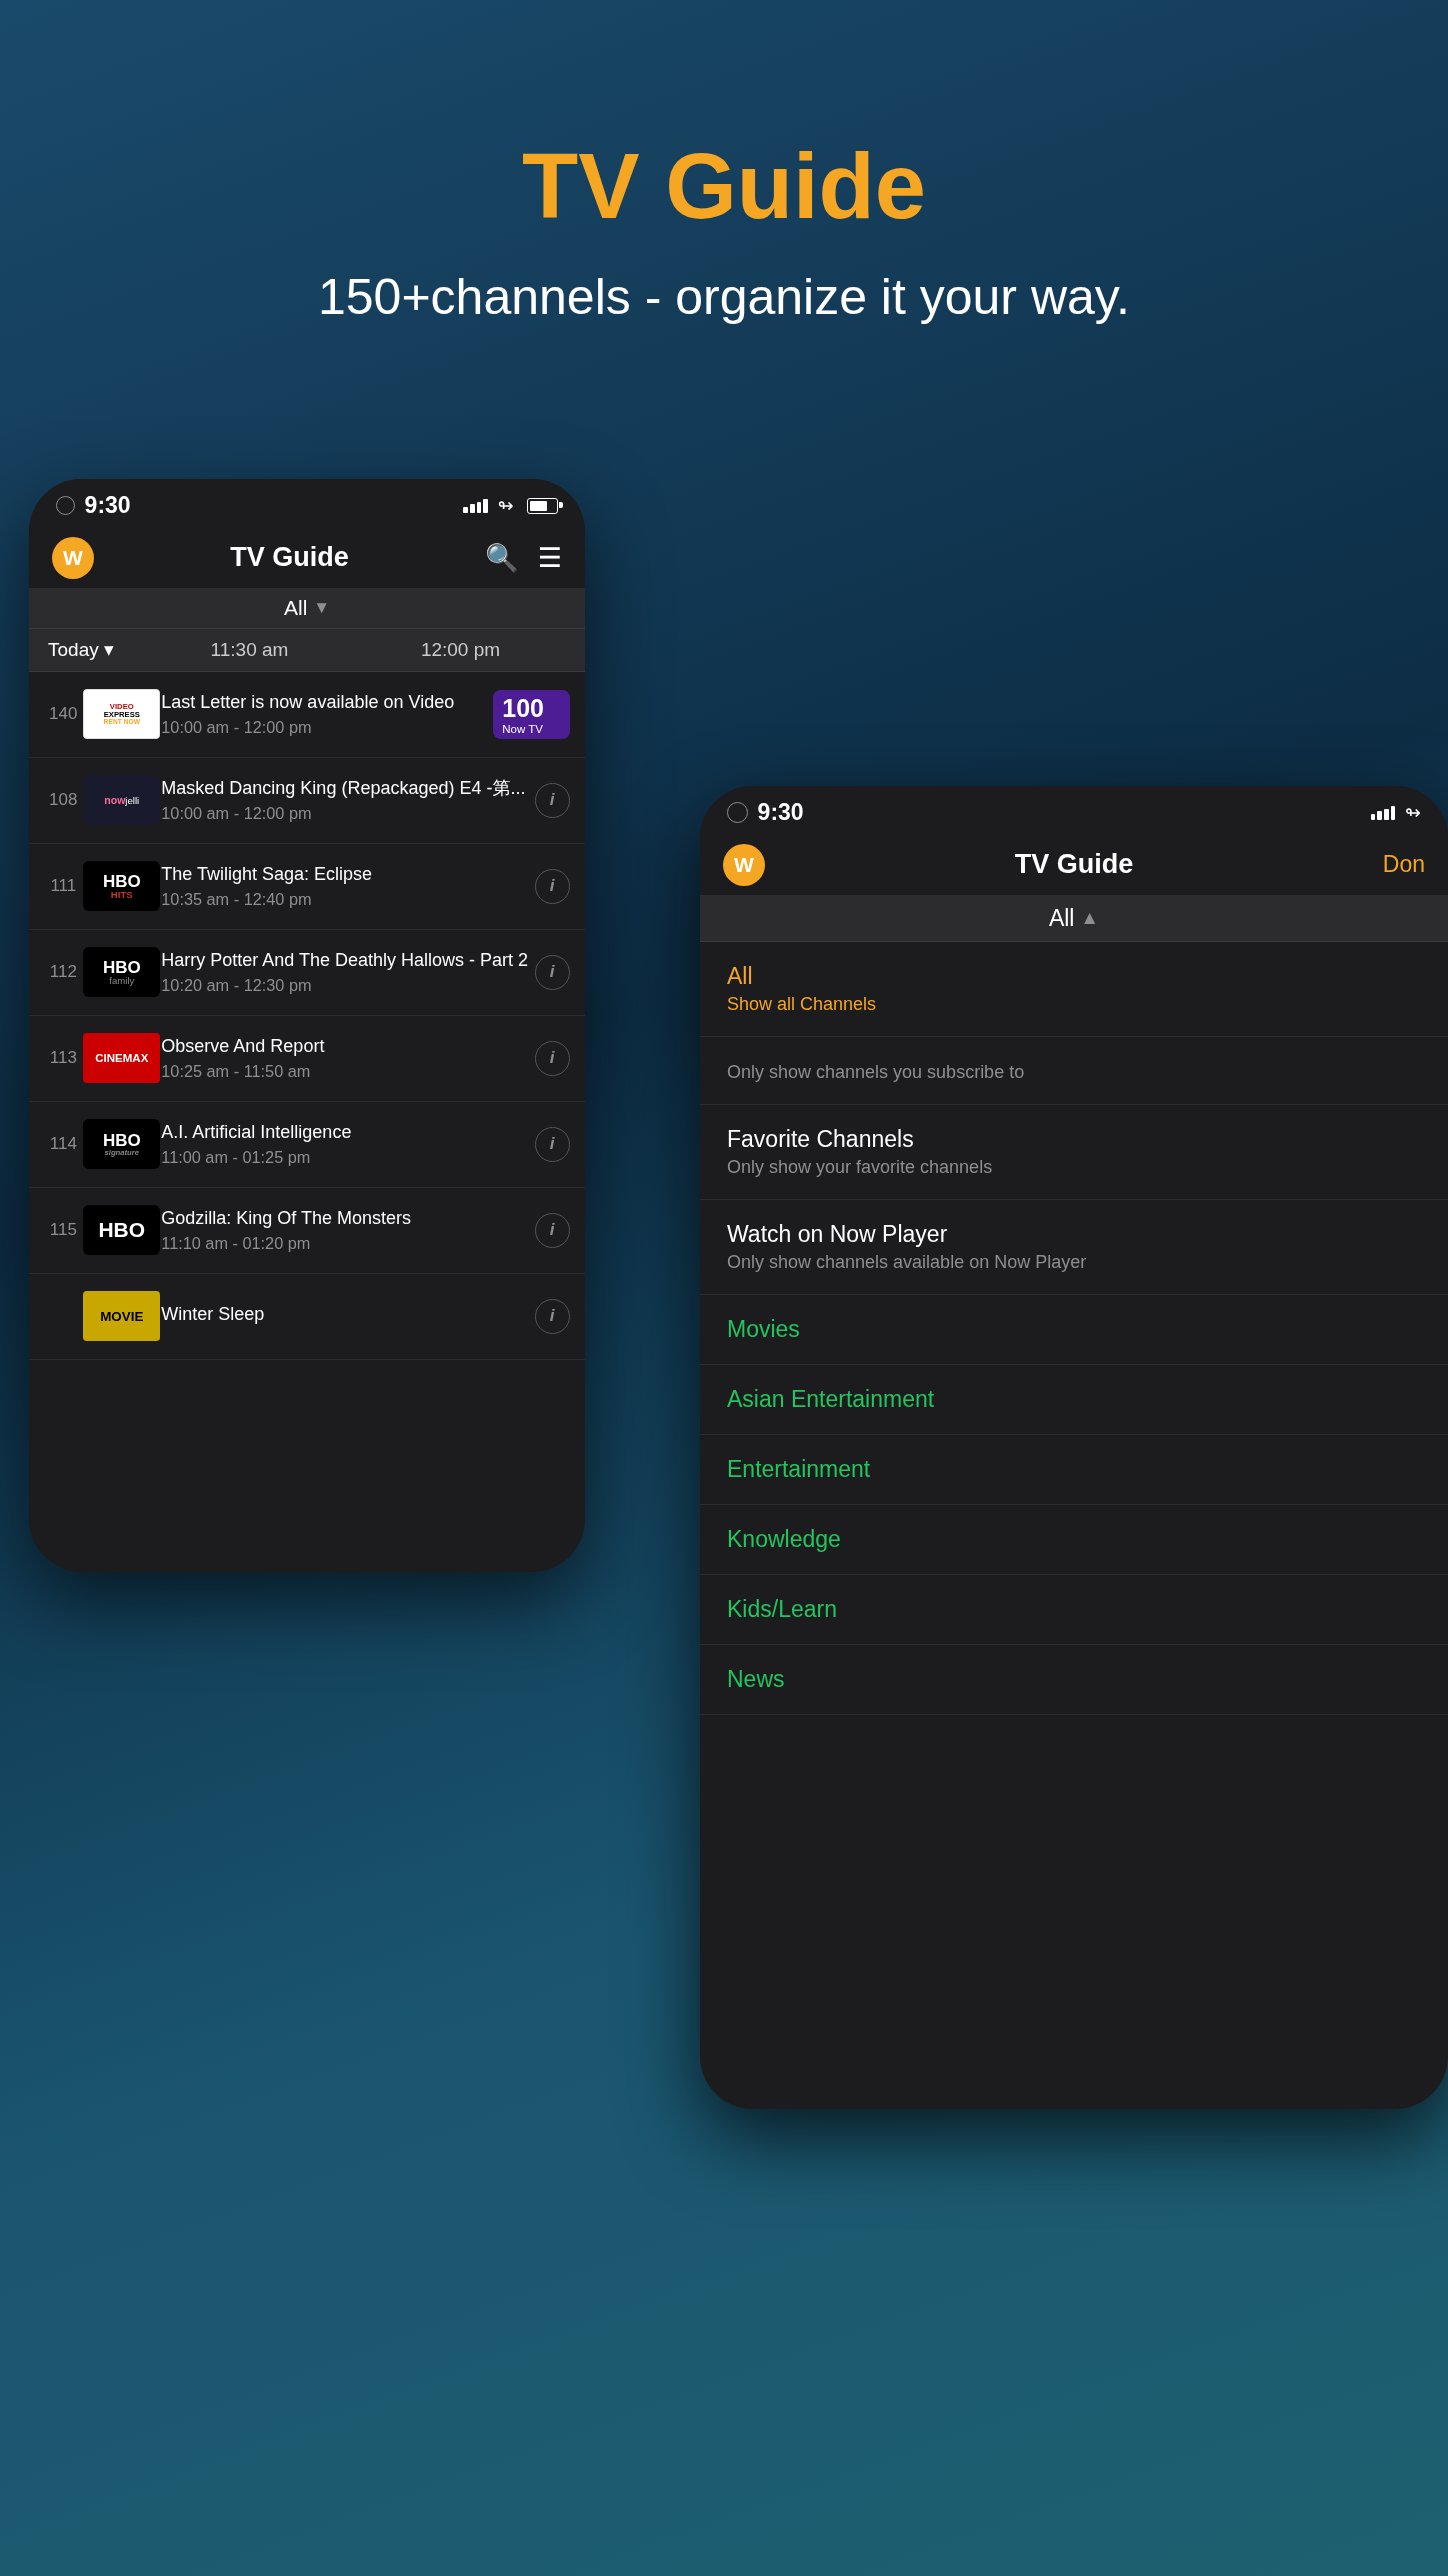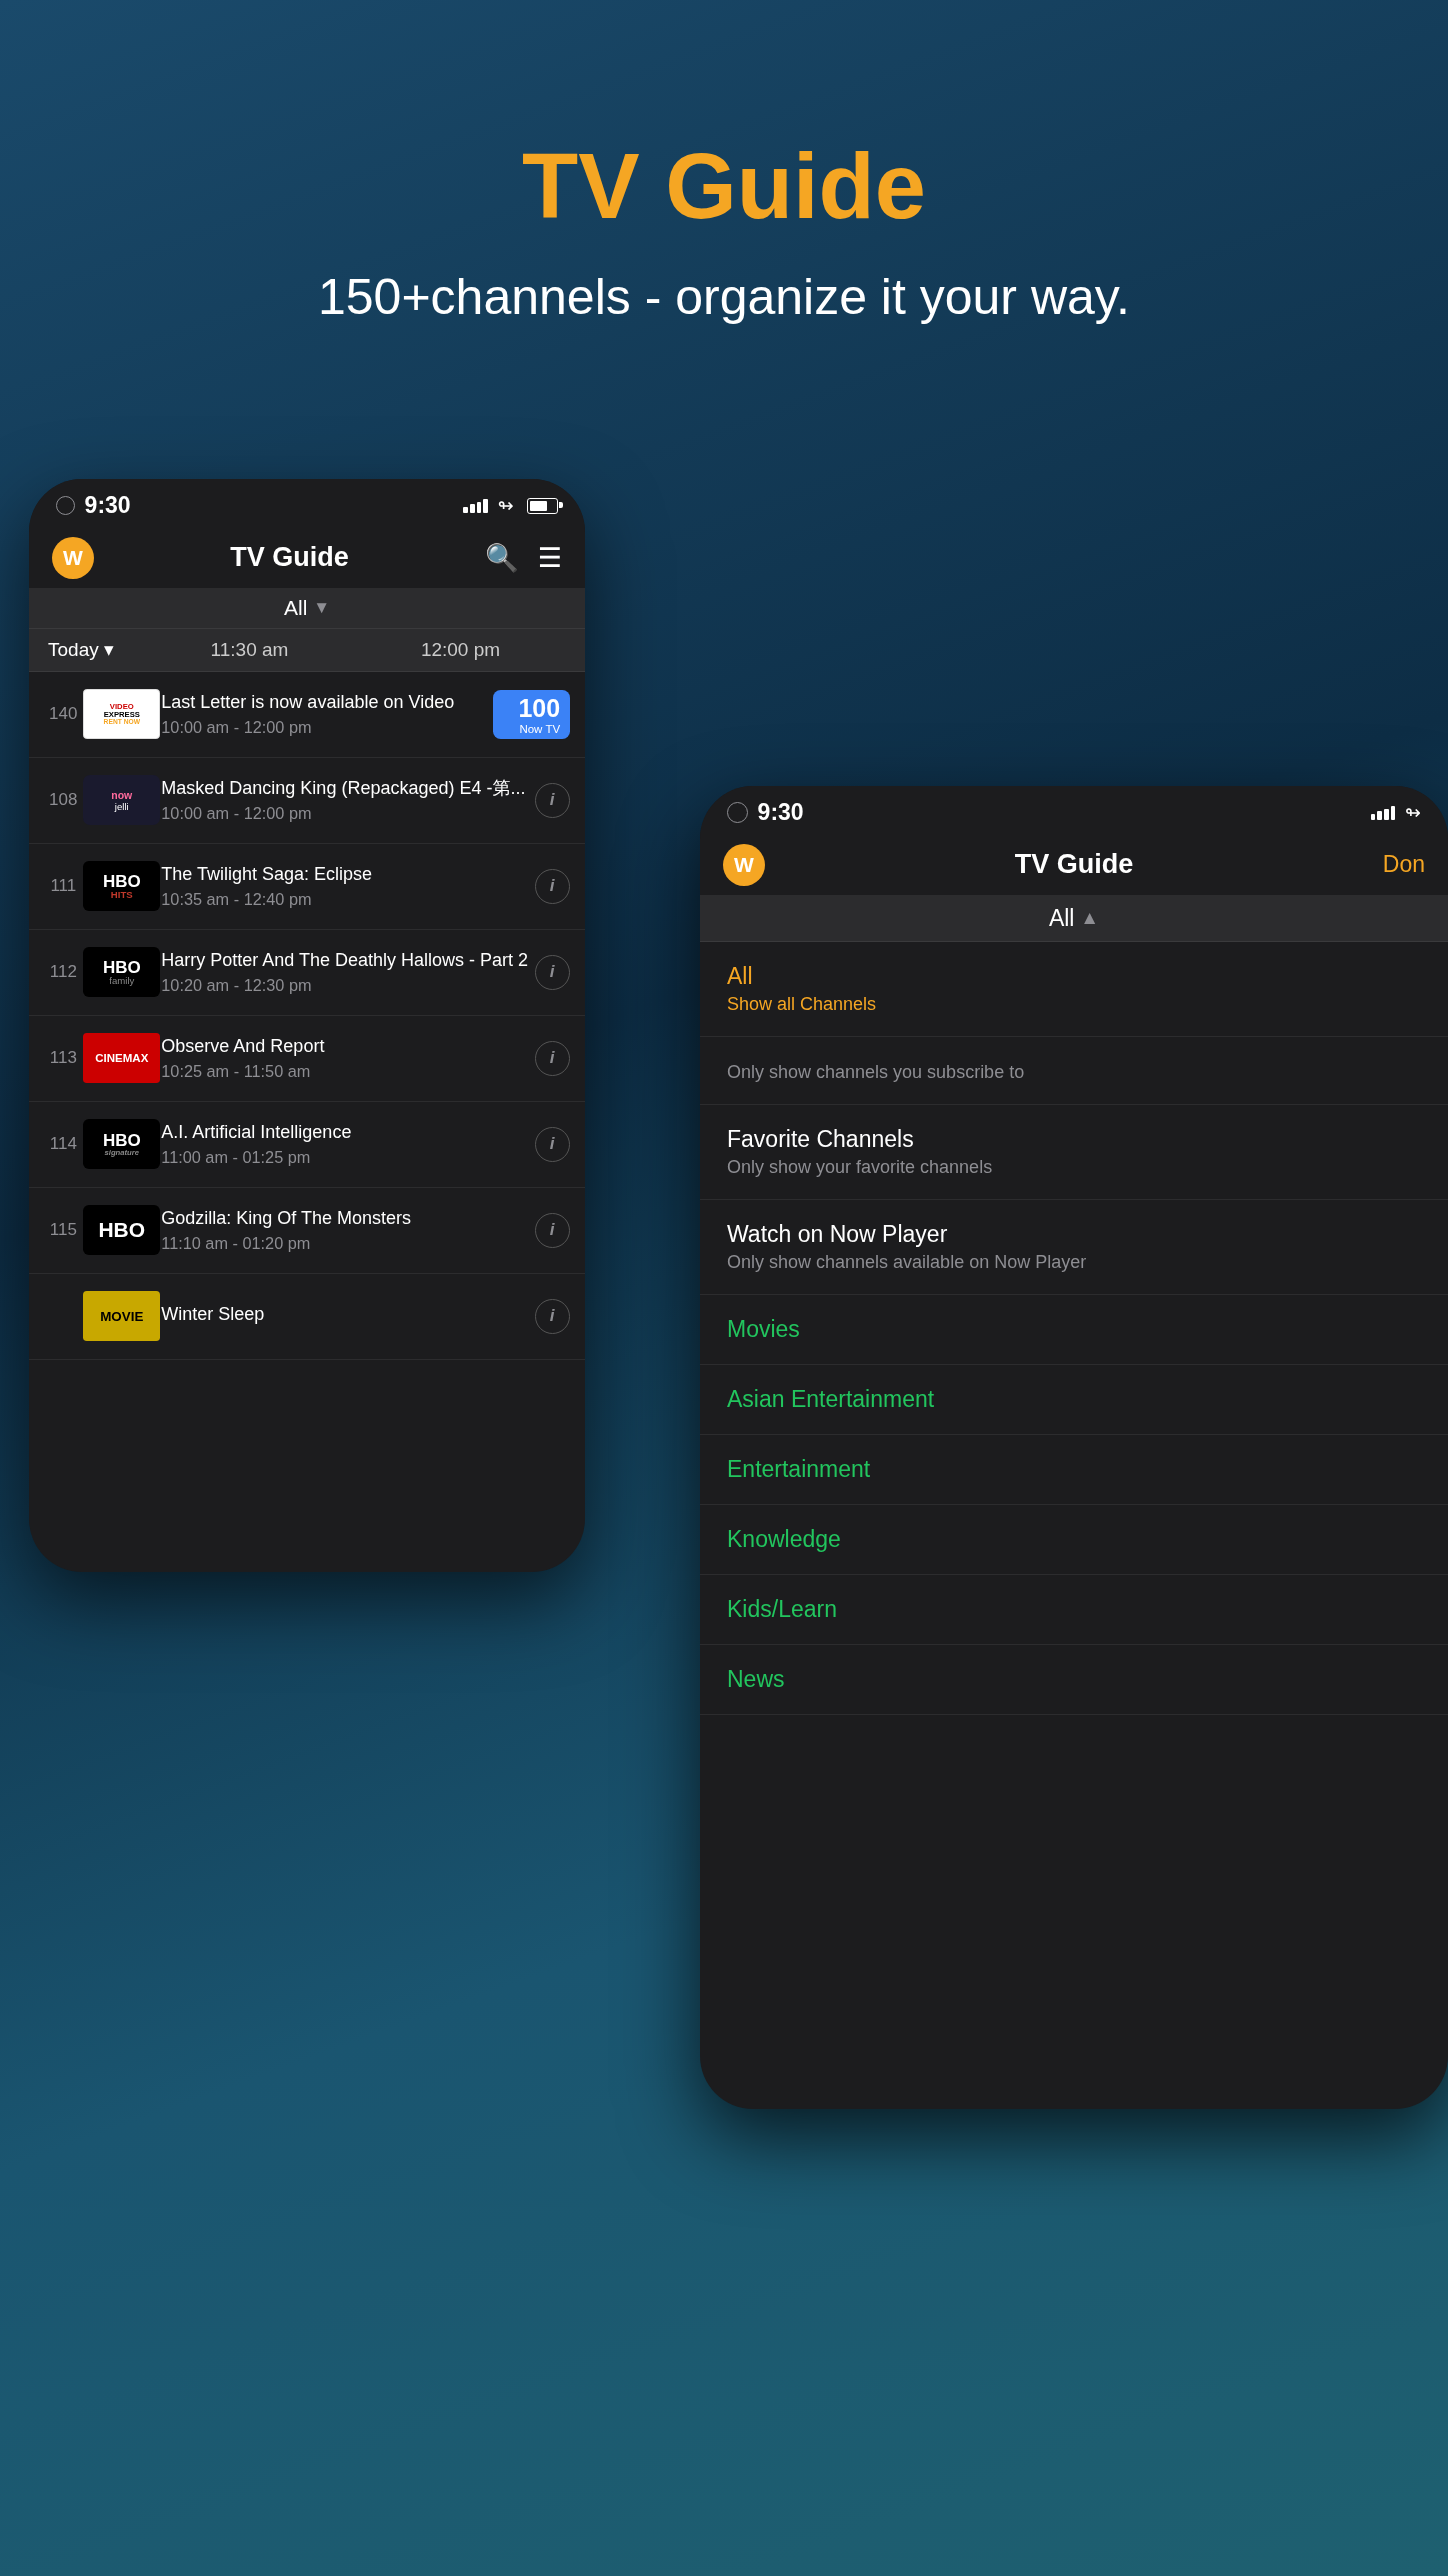--- a/index.html
+++ b/index.html
@@ -243,26 +243,26 @@
       margin-bottom: 3.8px;
       line-height: 1.3;
     }
     .channel-time {
       font-size: 16.3px;
       color: #8e8e93;
     }
 
     
     .now-tv-badge {
-      background: #3b82f6;
+      background: #4c1d95;
       border-radius: 7.7px;
       padding: 3.8px 9.6px;
       display: flex;
       flex-direction: column;
-      align-items: flex-end;
+      align-items: flex-start;
       min-width: 77px;
     }
     .now-tv-num {
       font-size: 25px;
       font-weight: 700;
       color: #ffffff;
     }
     .now-tv-label {
       font-size: 11.5px;
       color: #ffffff;
@@ -429,21 +429,21 @@
         <div class="channel-time">10:00 am - 12:00 pm</div>
       </div>
       <div class="now-tv-badge">
         <span class="now-tv-num">100</span>
         <span class="now-tv-label">Now TV</span>
       </div>
     </div>
 
     <div class="channel-row">
       <span class="channel-num">108</span>
-      <div class="channel-logo logo-nowjelli" style="background:#1a1a2e;border-radius:7px;flex-direction:column;">
+      <div class="channel-logo logo-nowjelli" style="background:#1a1a2e;border-radius:7px;">
         <span style="font-size:10.5px;color:#ff6b9d;font-weight:700;">now</span>
         <span style="font-size:9.6px;color:#ffffff;font-weight:400;">jelli</span>
       </div>
       <div class="channel-info">
         <div class="channel-title">Masked Dancing King (Repackaged) E4 -第...</div>
         <div class="channel-time">10:00 am - 12:00 pm</div>
       </div>
       <div class="info-circle">i</div>
     </div>
 

